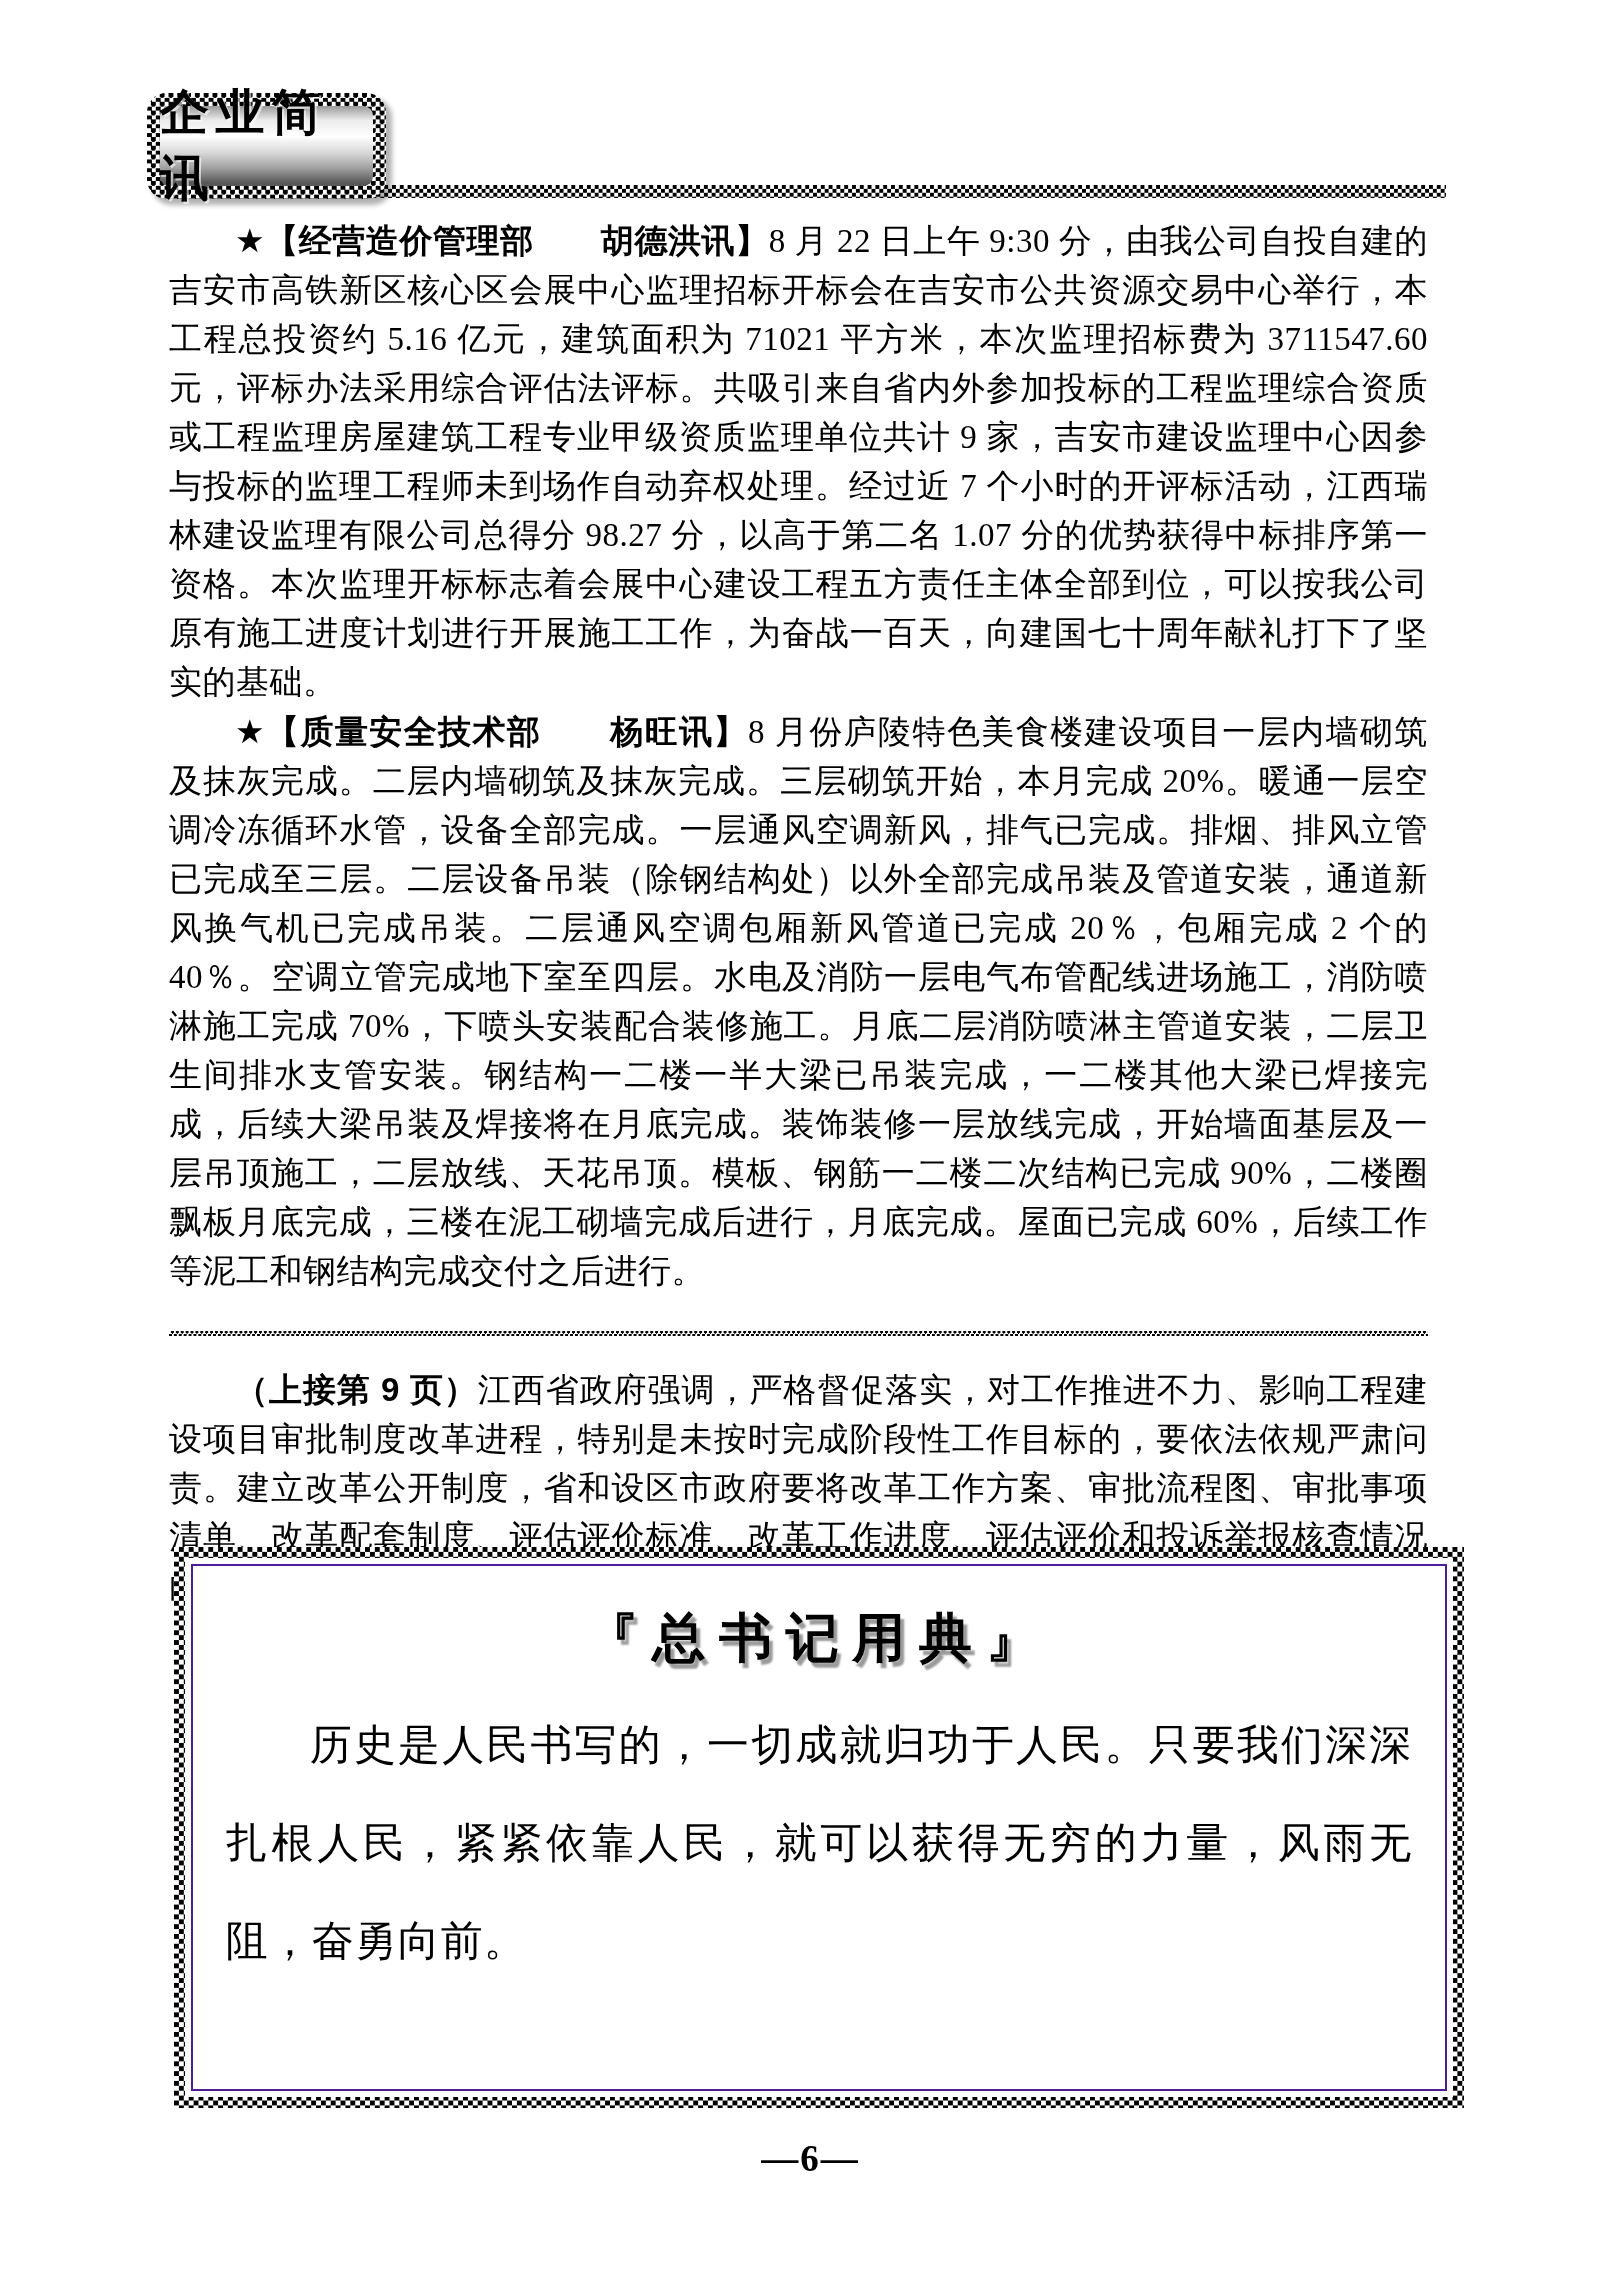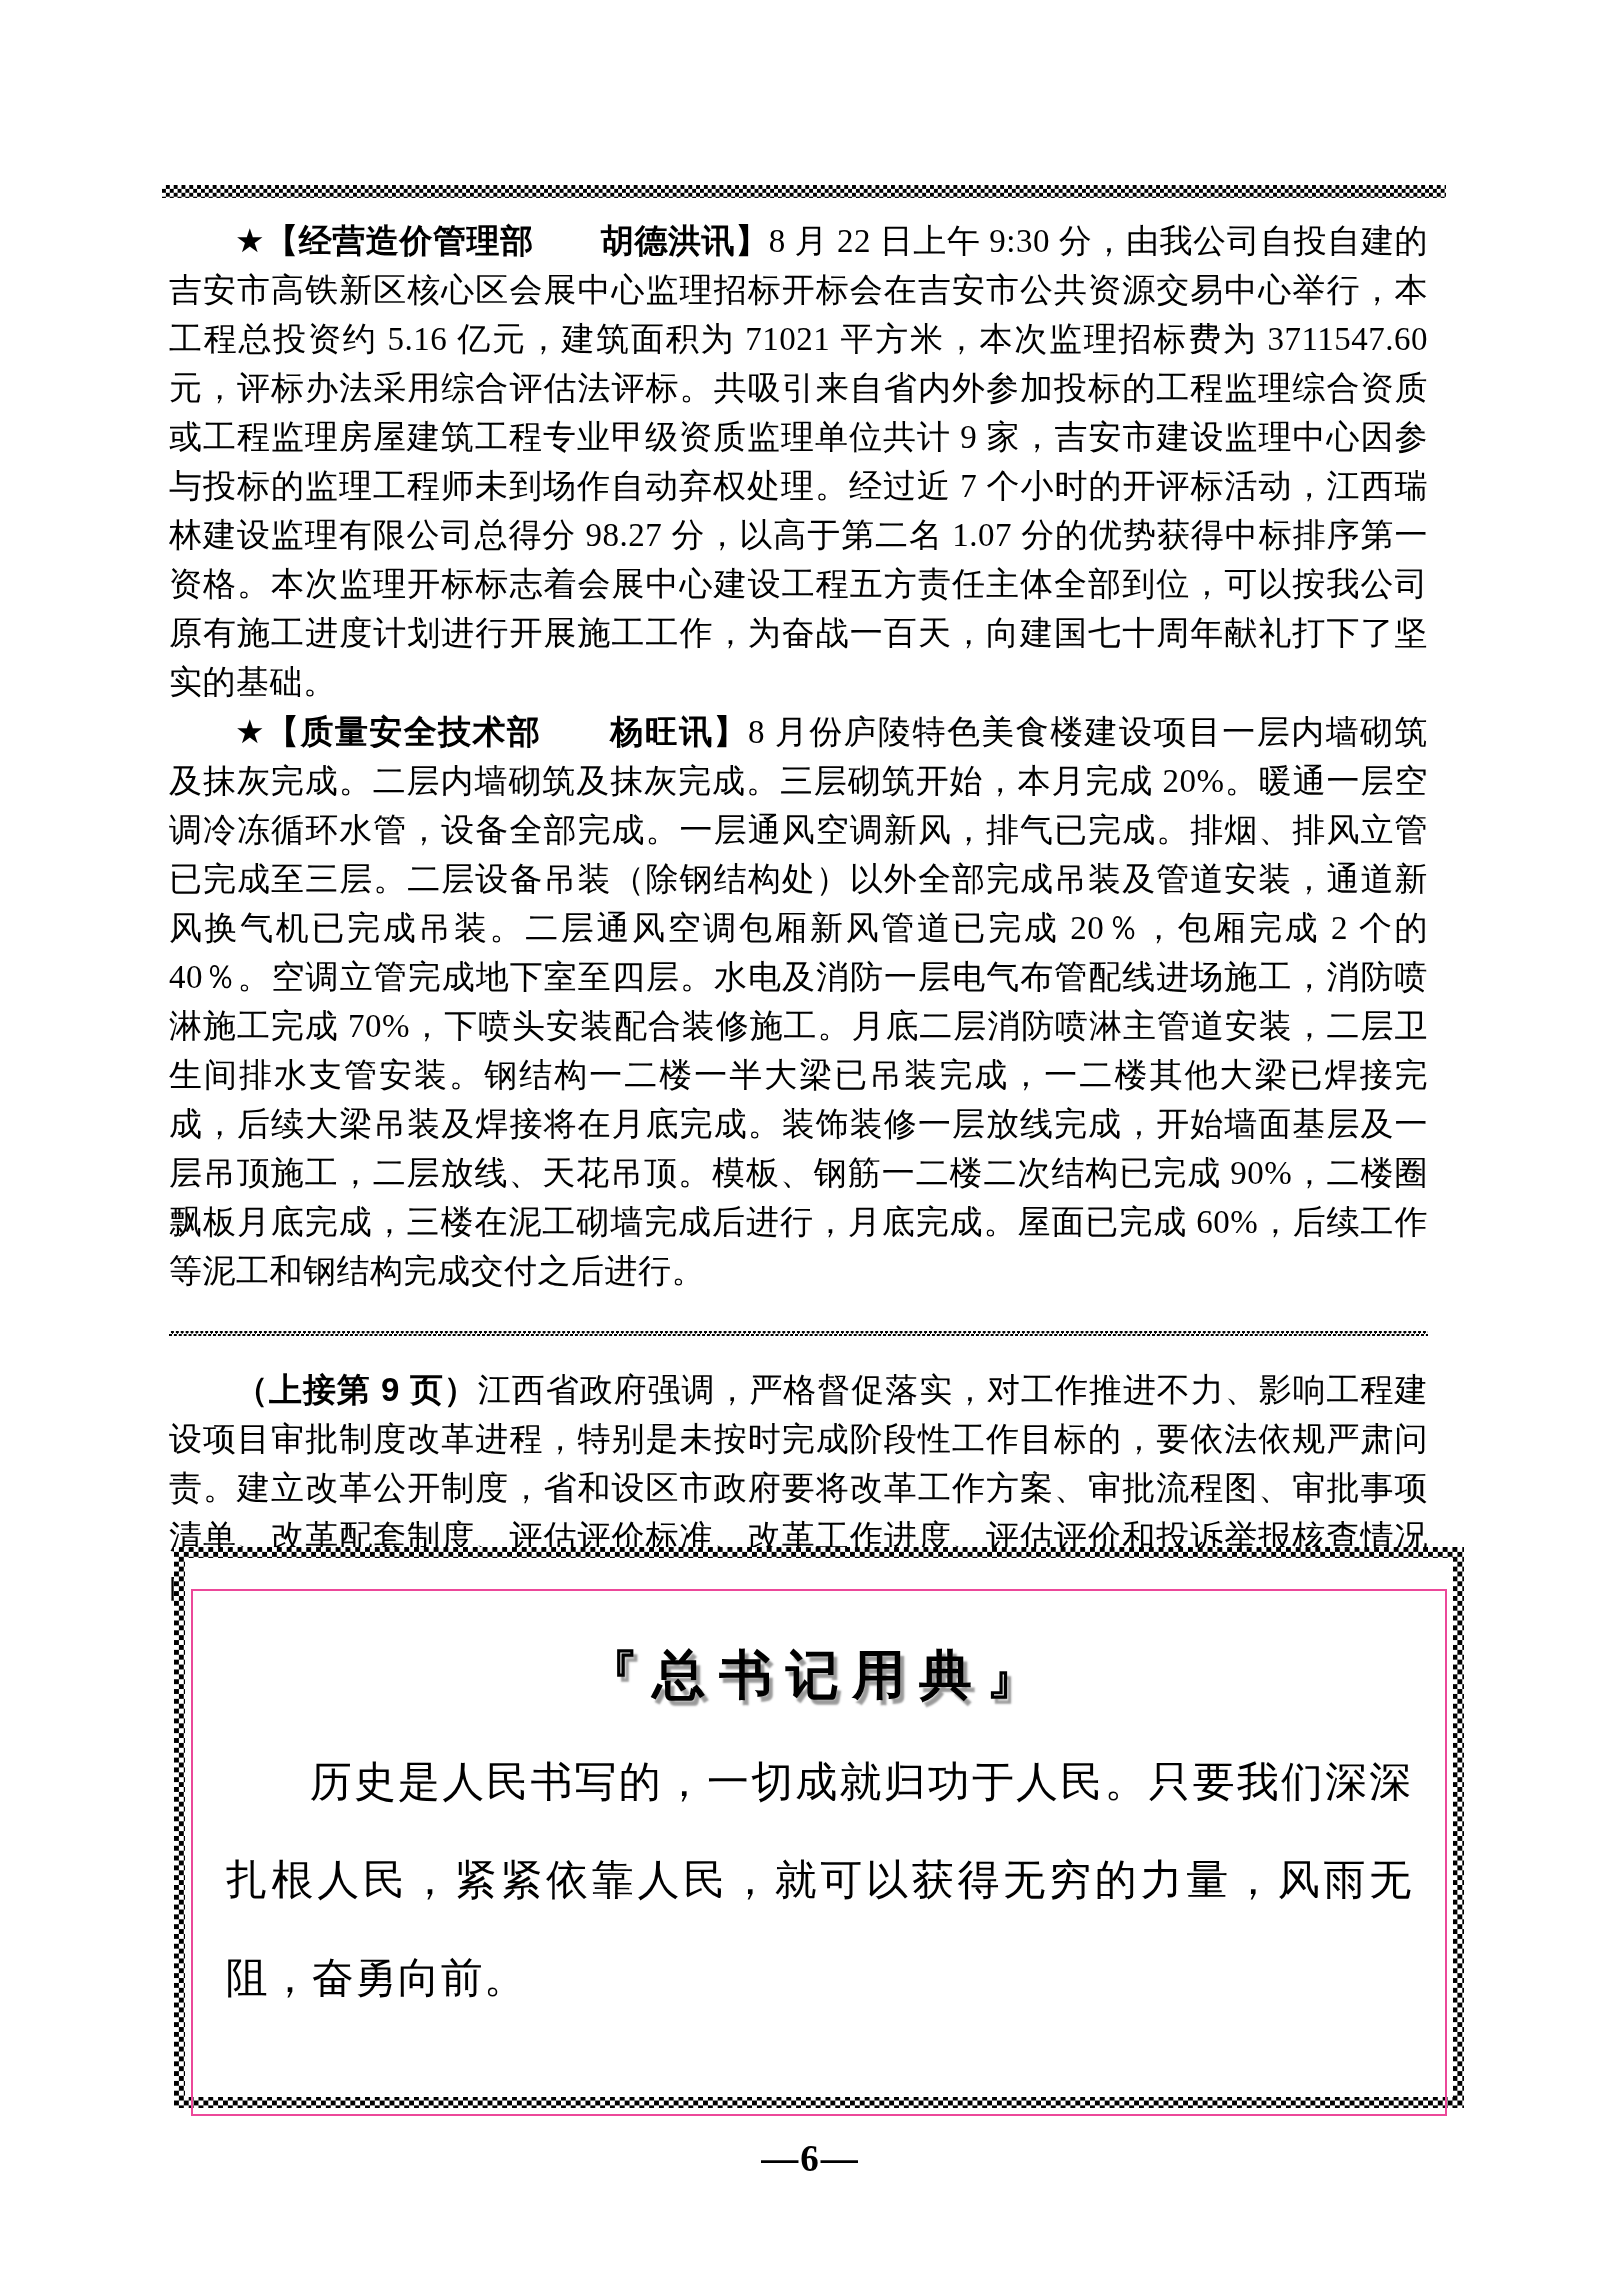--- a/index.html
+++ b/index.html
@@ -79,24 +79,23 @@
     background:repeating-conic-gradient(#000 0% 25%, #fff 0% 50%);
     background-size:9.8px 9.8px;
   }
   .quote-box-mid {
     width:100%; height:100%;
     background:#fff;
     padding:5.9px;
   }
   .quote-box-inner {
     width:100%; height:100%;
-    border:2px solid #ec4899;
-    padding:12px 33px;
+    border:2px solid #4c1d95;
+    padding:0 33px;
     overflow:hidden;
-    margin-top:25px;
   }
   .quote-title {
     margin-top:37px;
     text-align:center;
     font-weight:700; font-size:53px;
     letter-spacing:13.7px;
     text-shadow:3.9px 4.9px 2px #9a9a9a;
   }
   .quote-para {
     margin-top:21.6px;
@@ -112,20 +111,23 @@
     font-size:37px; font-weight:700;
     letter-spacing:2px;
   }
 </style>
 </head>
 <body>
 
 <div class="page">
 
   <div class="masthead-rule checker"></div>
+  <div class="badge">
+    <div class="badge-inner">企业简讯</div>
+  </div>
 
   <div class="content">
 
     <p class="article"><span class="lead">★【经营造价管理部　　胡德洪讯】</span><span>8 月 22 日上午 9:30 分，由我公司自投自建的吉安市高铁新区核心区会展中心监理招标开标会在吉安市公共资源交易中心举行，本工程总投资约 5.16 亿元，建筑面积为 71021 平方米，本次监理招标费为 3711547.60 元，评标办法采用综合评估法评标。共吸引来自省内外参加投标的工程监理综合资质或工程监理房屋建筑工程专业甲级资质监理单位共计 9 家，吉安市建设监理中心因参与投标的监理工程师未到场作自动弃权处理。经过近 7 个小时的开评标活动，江西瑞林建设监理有限公司总得分 98.27 分，以高于第二名 1.07 分的优势获得中标排序第一资格。本次监理开标标志着会展中心建设工程五方责任主体全部到位，可以按我公司原有施工进度计划进行开展施工工作，为奋战一百天，向建国七十周年献礼打下了坚实的基础。</span></p>
 
     <p class="article"><span class="lead">★【质量安全技术部　　杨旺讯】</span><span>8 月份庐陵特色美食楼建设项目一层内墙砌筑及抹灰完成。二层内墙砌筑及抹灰完成。三层砌筑开始，本月完成 20%。暖通一层空调冷冻循环水管，设备全部完成。一层通风空调新风，排气已完成。排烟、排风立管已完成至三层。二层设备吊装（除钢结构处）以外全部完成吊装及管道安装，通道新风换气机已完成吊装。二层通风空调包厢新风管道已完成 20％，包厢完成 2 个的 40％。空调立管完成地下室至四层。水电及消防一层电气布管配线进场施工，消防喷淋施工完成 70%，下喷头安装配合装修施工。月底二层消防喷淋主管道安装，二层卫生间排水支管安装。钢结构一二楼一半大梁已吊装完成，一二楼其他大梁已焊接完成，后续大梁吊装及焊接将在月底完成。装饰装修一层放线完成，开始墙面基层及一层吊顶施工，二层放线、天花吊顶。模板、钢筋一二楼二次结构已完成 90%，二楼圈飘板月底完成，三楼在泥工砌墙完成后进行，月底完成。屋面已完成 60%，后续工作等泥工和钢结构完成交付之后进行。</span></p>
 
     <div class="divider"></div>
 
     <p class="article continuation"><span class="lead">（上接第 9 页）</span><span>江西省政府强调，严格督促落实，对工作推进不力、影响工程建设项目审批制度改革进程，特别是未按时完成阶段性工作目标的，要依法依规严肃问责。建立改革公开制度，省和设区市政府要将改革工作方案、审批流程图、审批事项清单、改革配套制度、评估评价标准、改革工作进度、评估评价和投诉举报核查情况向社会公开，接受社会监督。</span><span class="attribution">(摘自《中国建设报》)</span></p>

